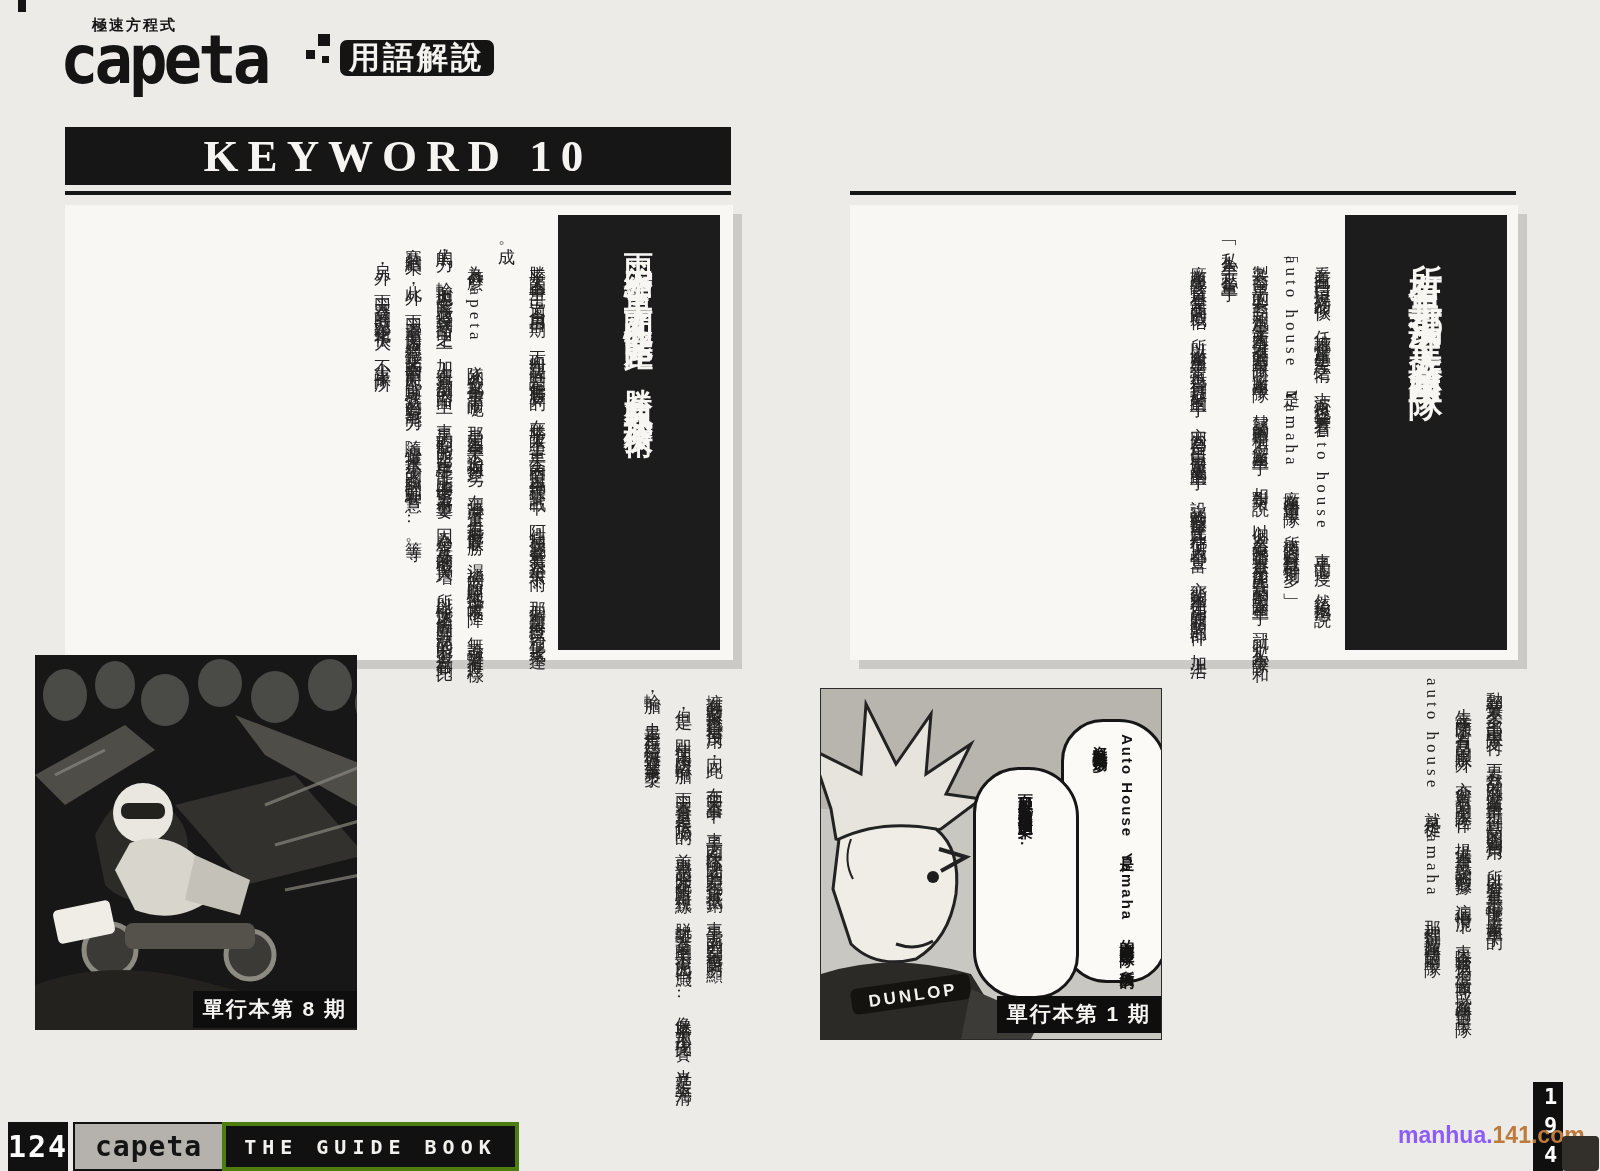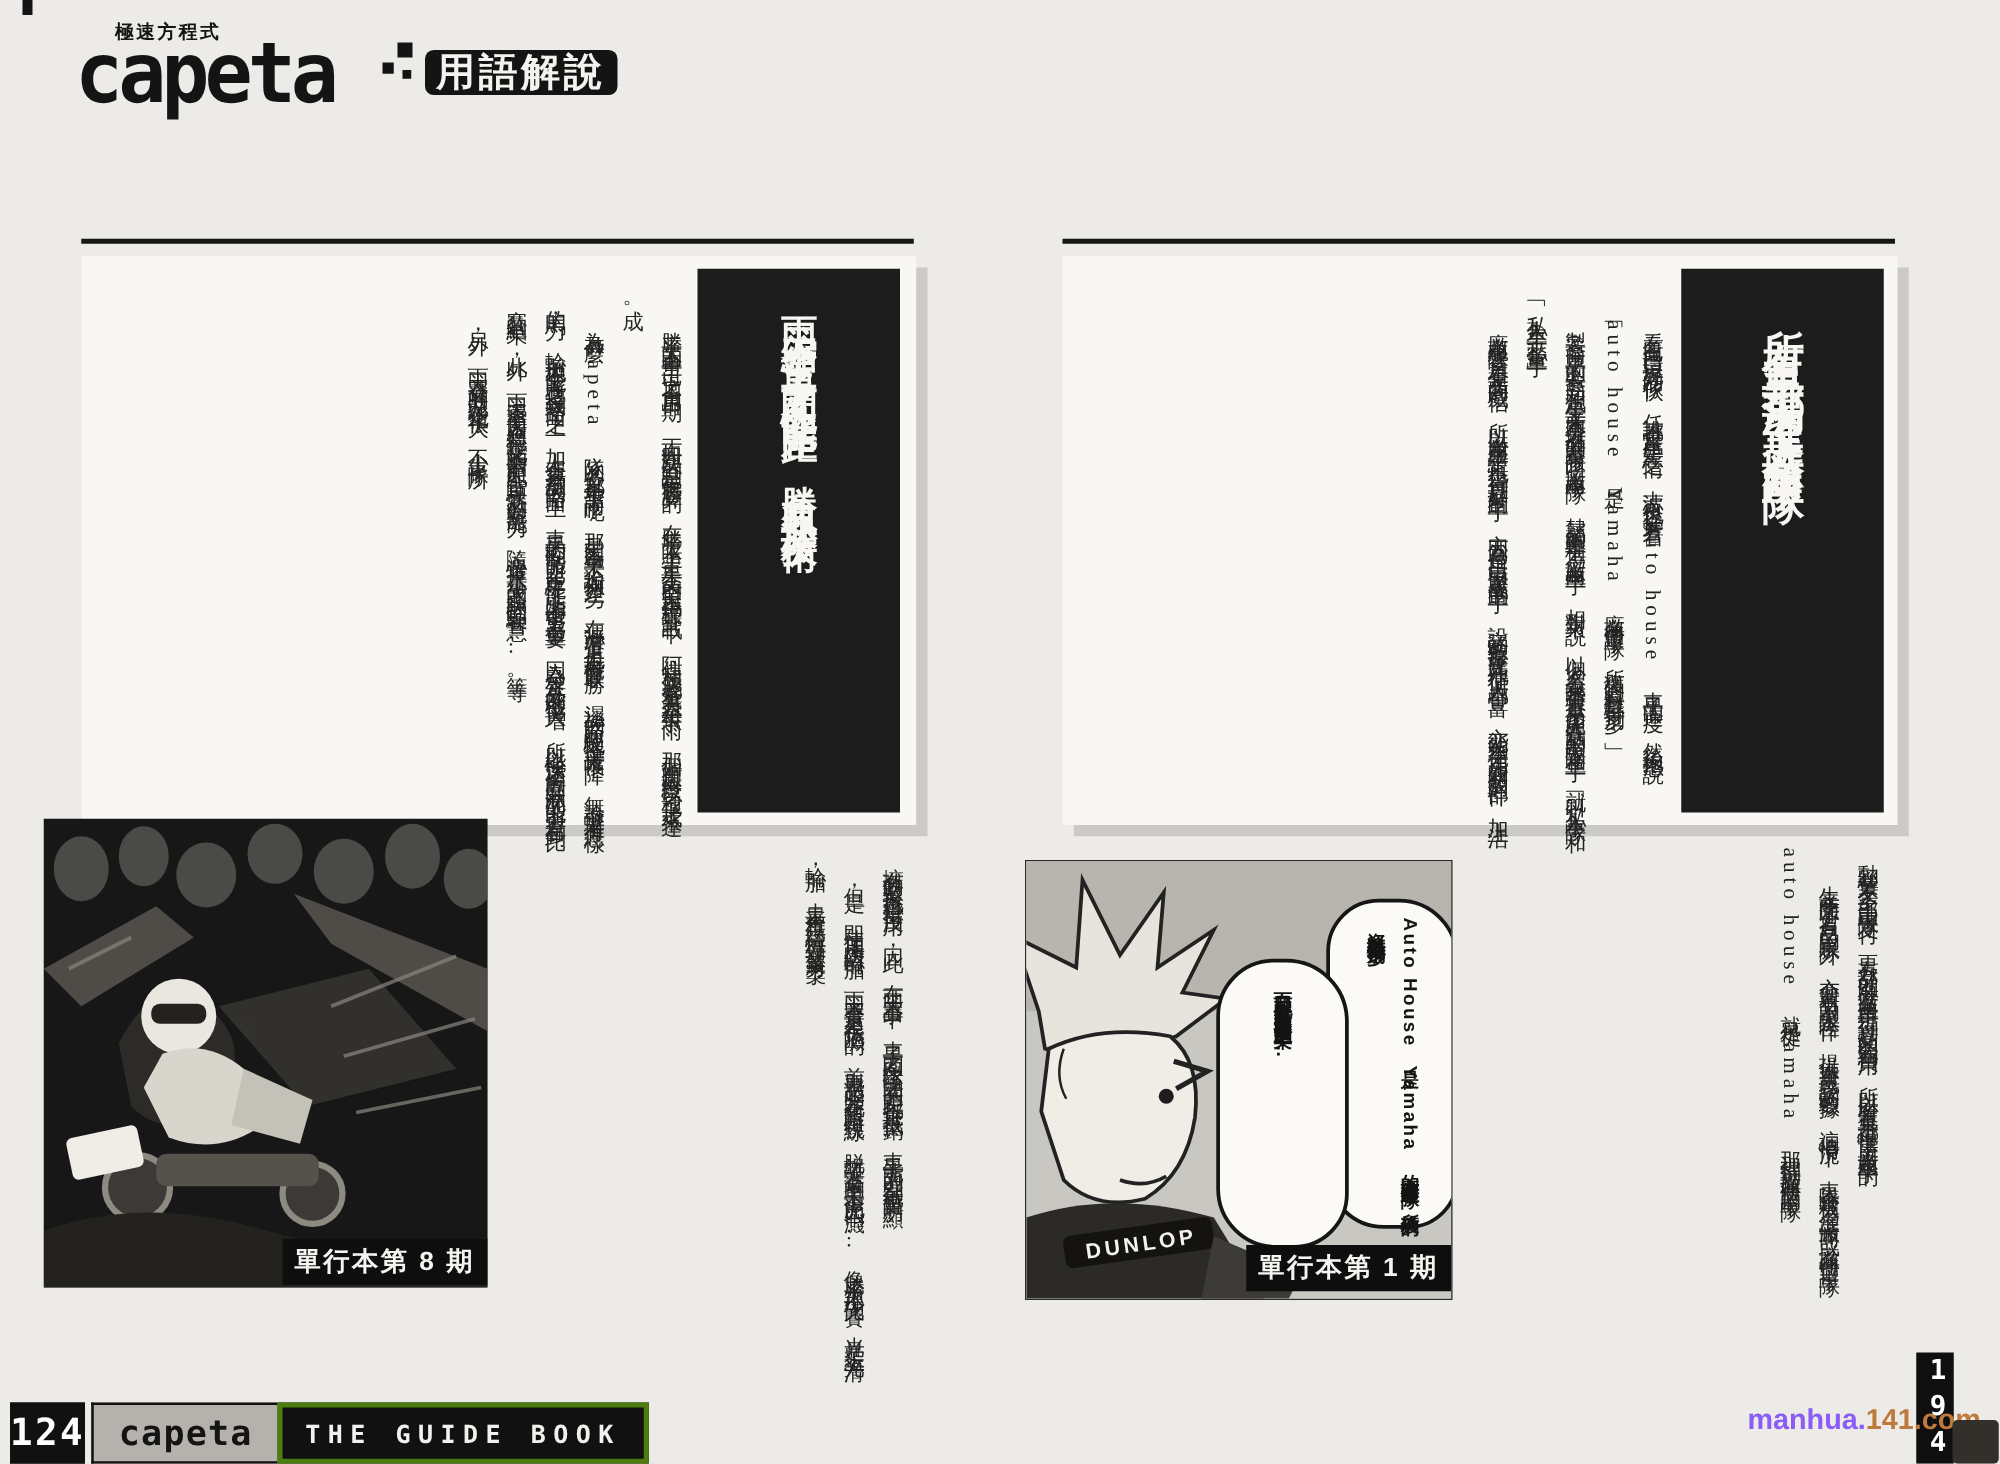--- a/index.html
+++ b/index.html
@@ -75,21 +75,21 @@
   }
   .vtext p{margin:0; text-indent:1em;}
   .vtext p.noindent{text-indent:0;}
   .body-left{right:180px; top:30px; height:422px; width:478px;}
   .panel .vtext{position:absolute;}
   .bottom-text-left{left:400px; top:680px; width:330px; height:402px;}
   .bottom-text-right{left:1180px; top:678px; width:330px; height:382px;}
   .body-right{right:180px; top:30px; height:422px; width:478px;}
   
   .img-frame{position:absolute; overflow:hidden;}
-  .img-kart{left:35px; top:655px; width:355px; height:375px; background:#161616;}
+  .img-kart{left:35px; top:655px; width:322px; height:375px; background:#161616;}
   .img-manga{left:820px; top:688px; width:340px; height:350px; background:#cfcdc7; border:1px solid #2a2a2a;}
   .caption{
     position:absolute; background:#0e0e0e; color:#f5f4f0;
     font-family:"Liberation Sans", sans-serif; font-weight:bold;
     font-size:21px; letter-spacing:2px;
     padding:4px 10px 5px 10px;
   }
   .cap-left{right:0; bottom:2px;}
   .cap-right{right:0; bottom:6px;}
   
@@ -155,20 +155,23 @@
 
   <div class="edge-mark"></div>
 
   <div class="logo-sub">極速方程式</div>
   <div class="logo-main">capeta</div>
   <div class="logo-pix pix1"></div>
   <div class="logo-pix pix2"></div>
   <div class="logo-pix pix3"></div>
   <div class="term-box">用語解說</div>
 
+  <div class="kw-bar kw10-bar">
+    <span>KEYWORD 10</span>
+  </div>
   <div class="kw-line kw10-line"></div>
 
   <div class="panel panel-left">
     <div class="title-box tb-left">
       <p class="vtitle">雨天縮窄了車子之間的性能差距，勝負取決於技術</p>
     </div>
     <div class="vtext body-left">
       <p>勝平太的車子早已「過了食用日期」，正面對決的話是毫無勝算的。在勝平太賭上了車手生命的全日本錦標賽一戰中，阿信和茂波都看着天空祈求下雨，那個祈願最終以另一種形式來達成。</p>
       <p>為甚麼 Capeta 隊的各位都希望下雨呢？那是因為車子不論如何差劣，在濕滑賽道上也有機會取勝。濕掉的路面咬地性會大幅下降，無論引擎擁有怎樣的馬力，輪胎也不能將之傳達到路面之上。加上在容易滑倒的路面上，車手的控制能力比起車子性能上的優劣更為重要，因為發生意外的機會大增，所以能快速了解周圍狀況的能力會左右到比賽的結果。此外，雨天還需要因應經常變化的雨量而配合駕駛方法的對應能力、隨心選擇水量少的路線的駕駛智慧……等等。</p>
       <p>另外，雨天賽道的狀況變化很大，不少車隊所</p>

